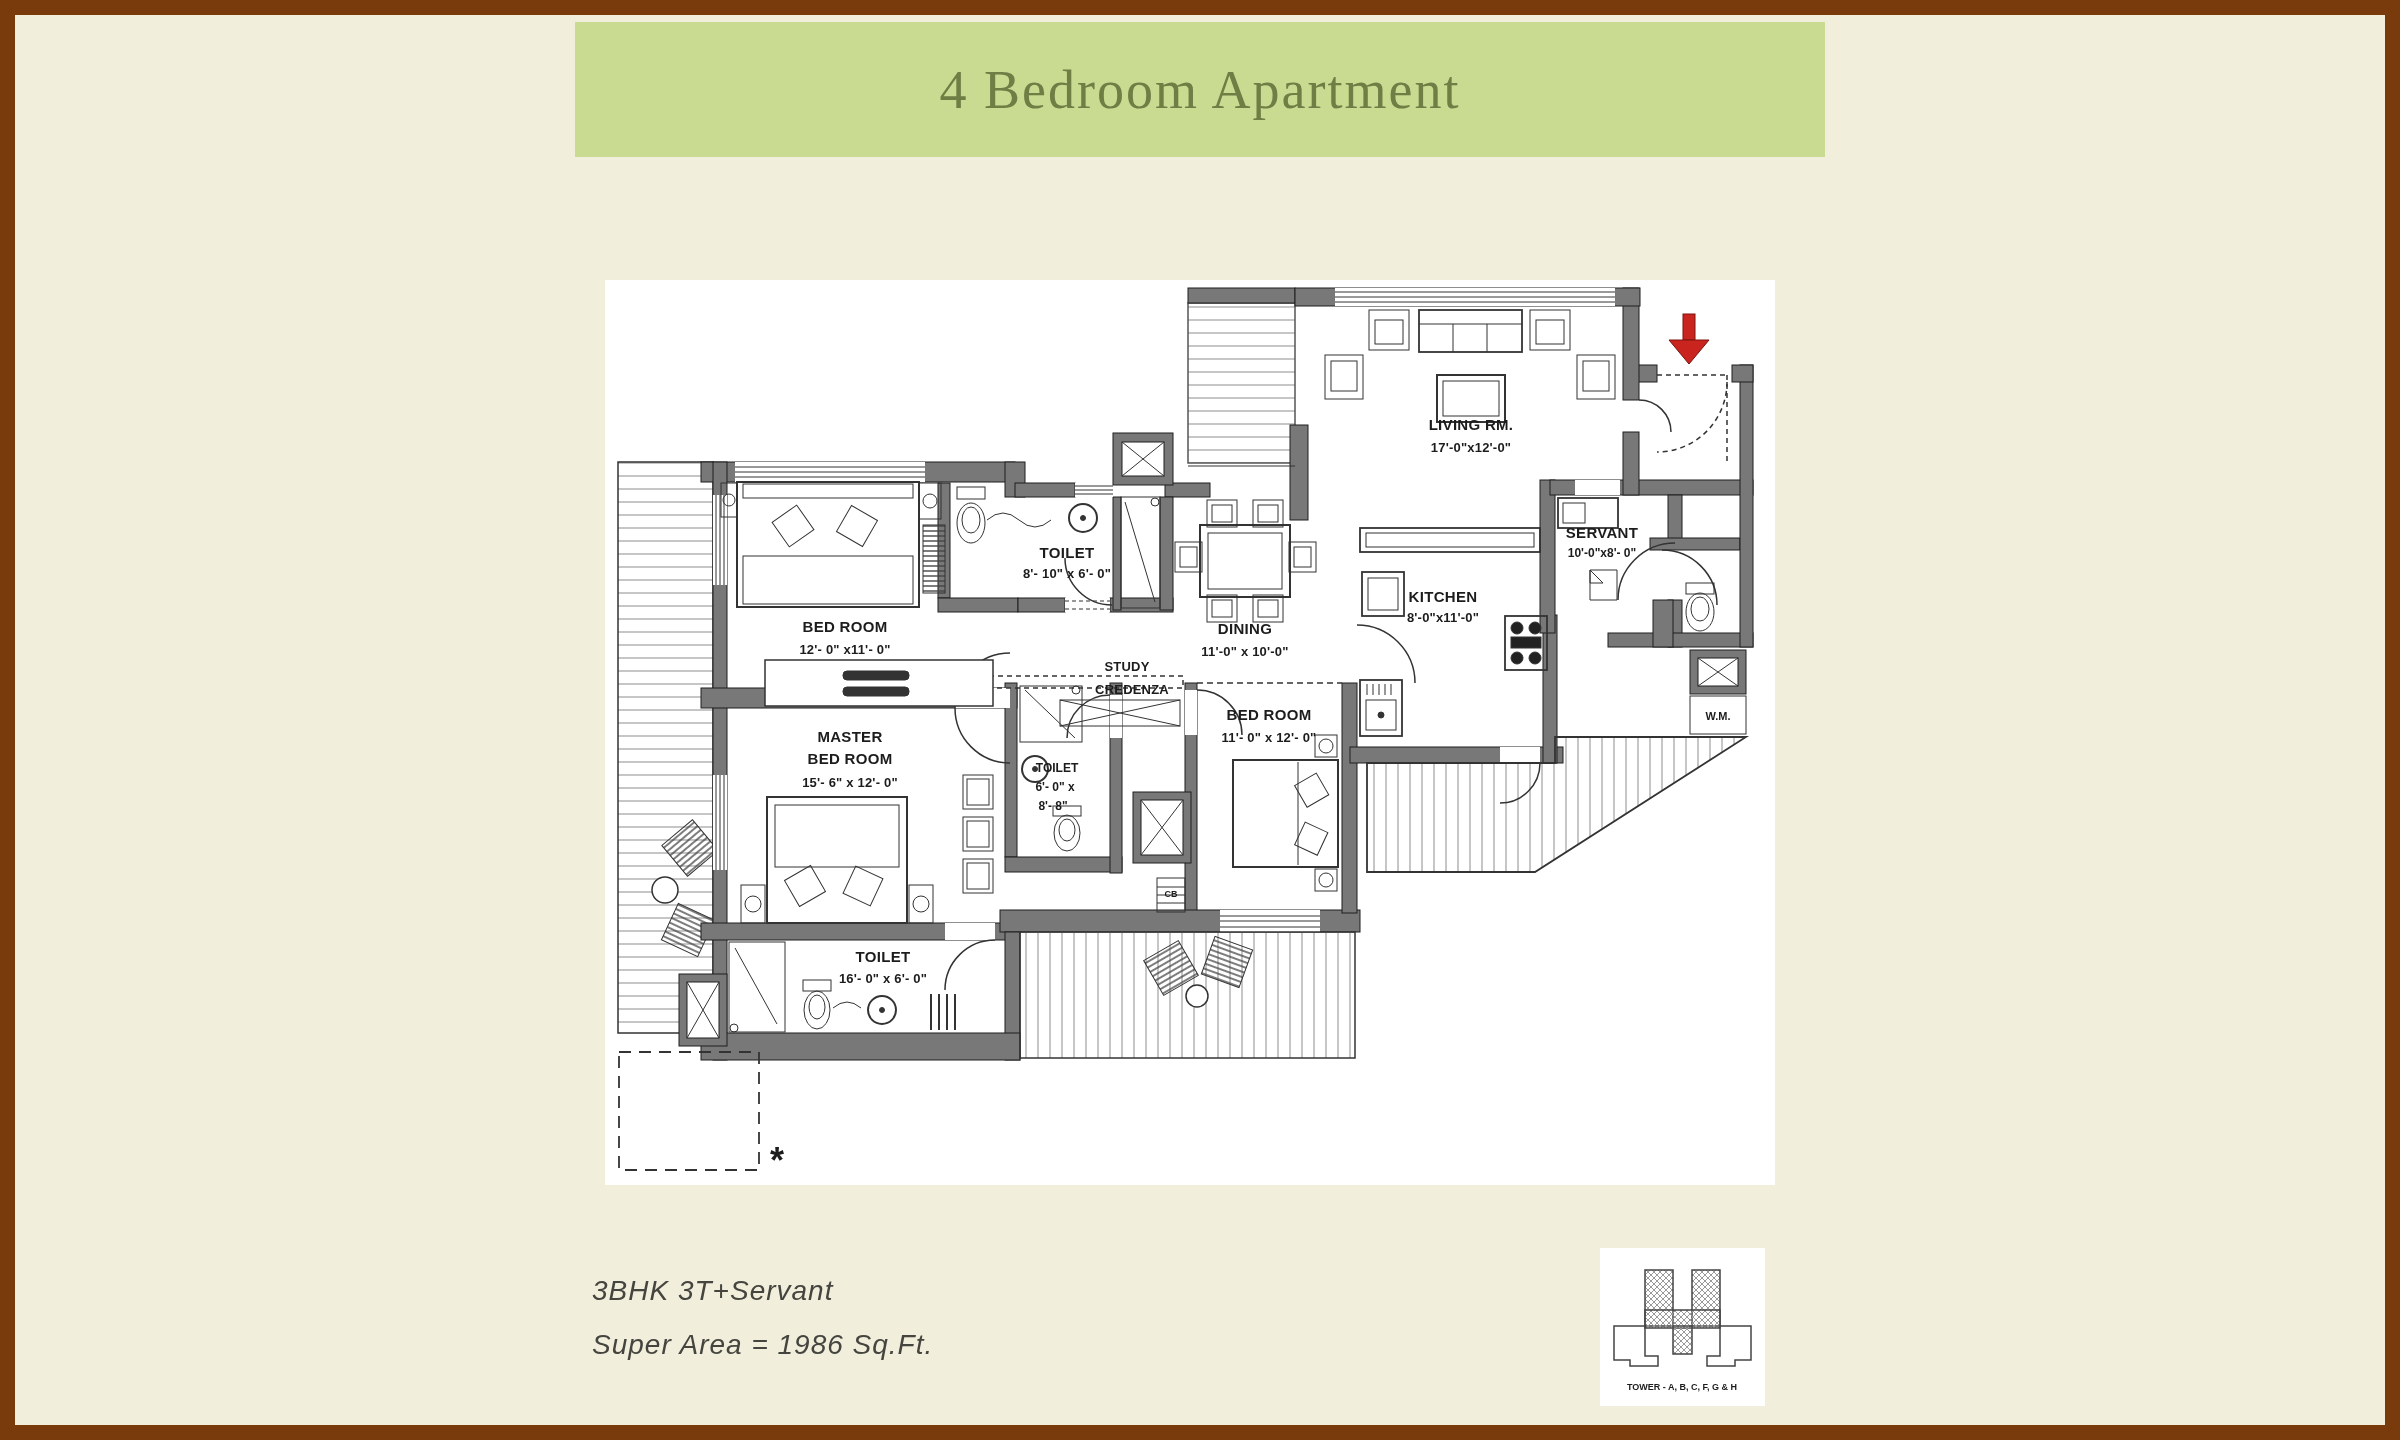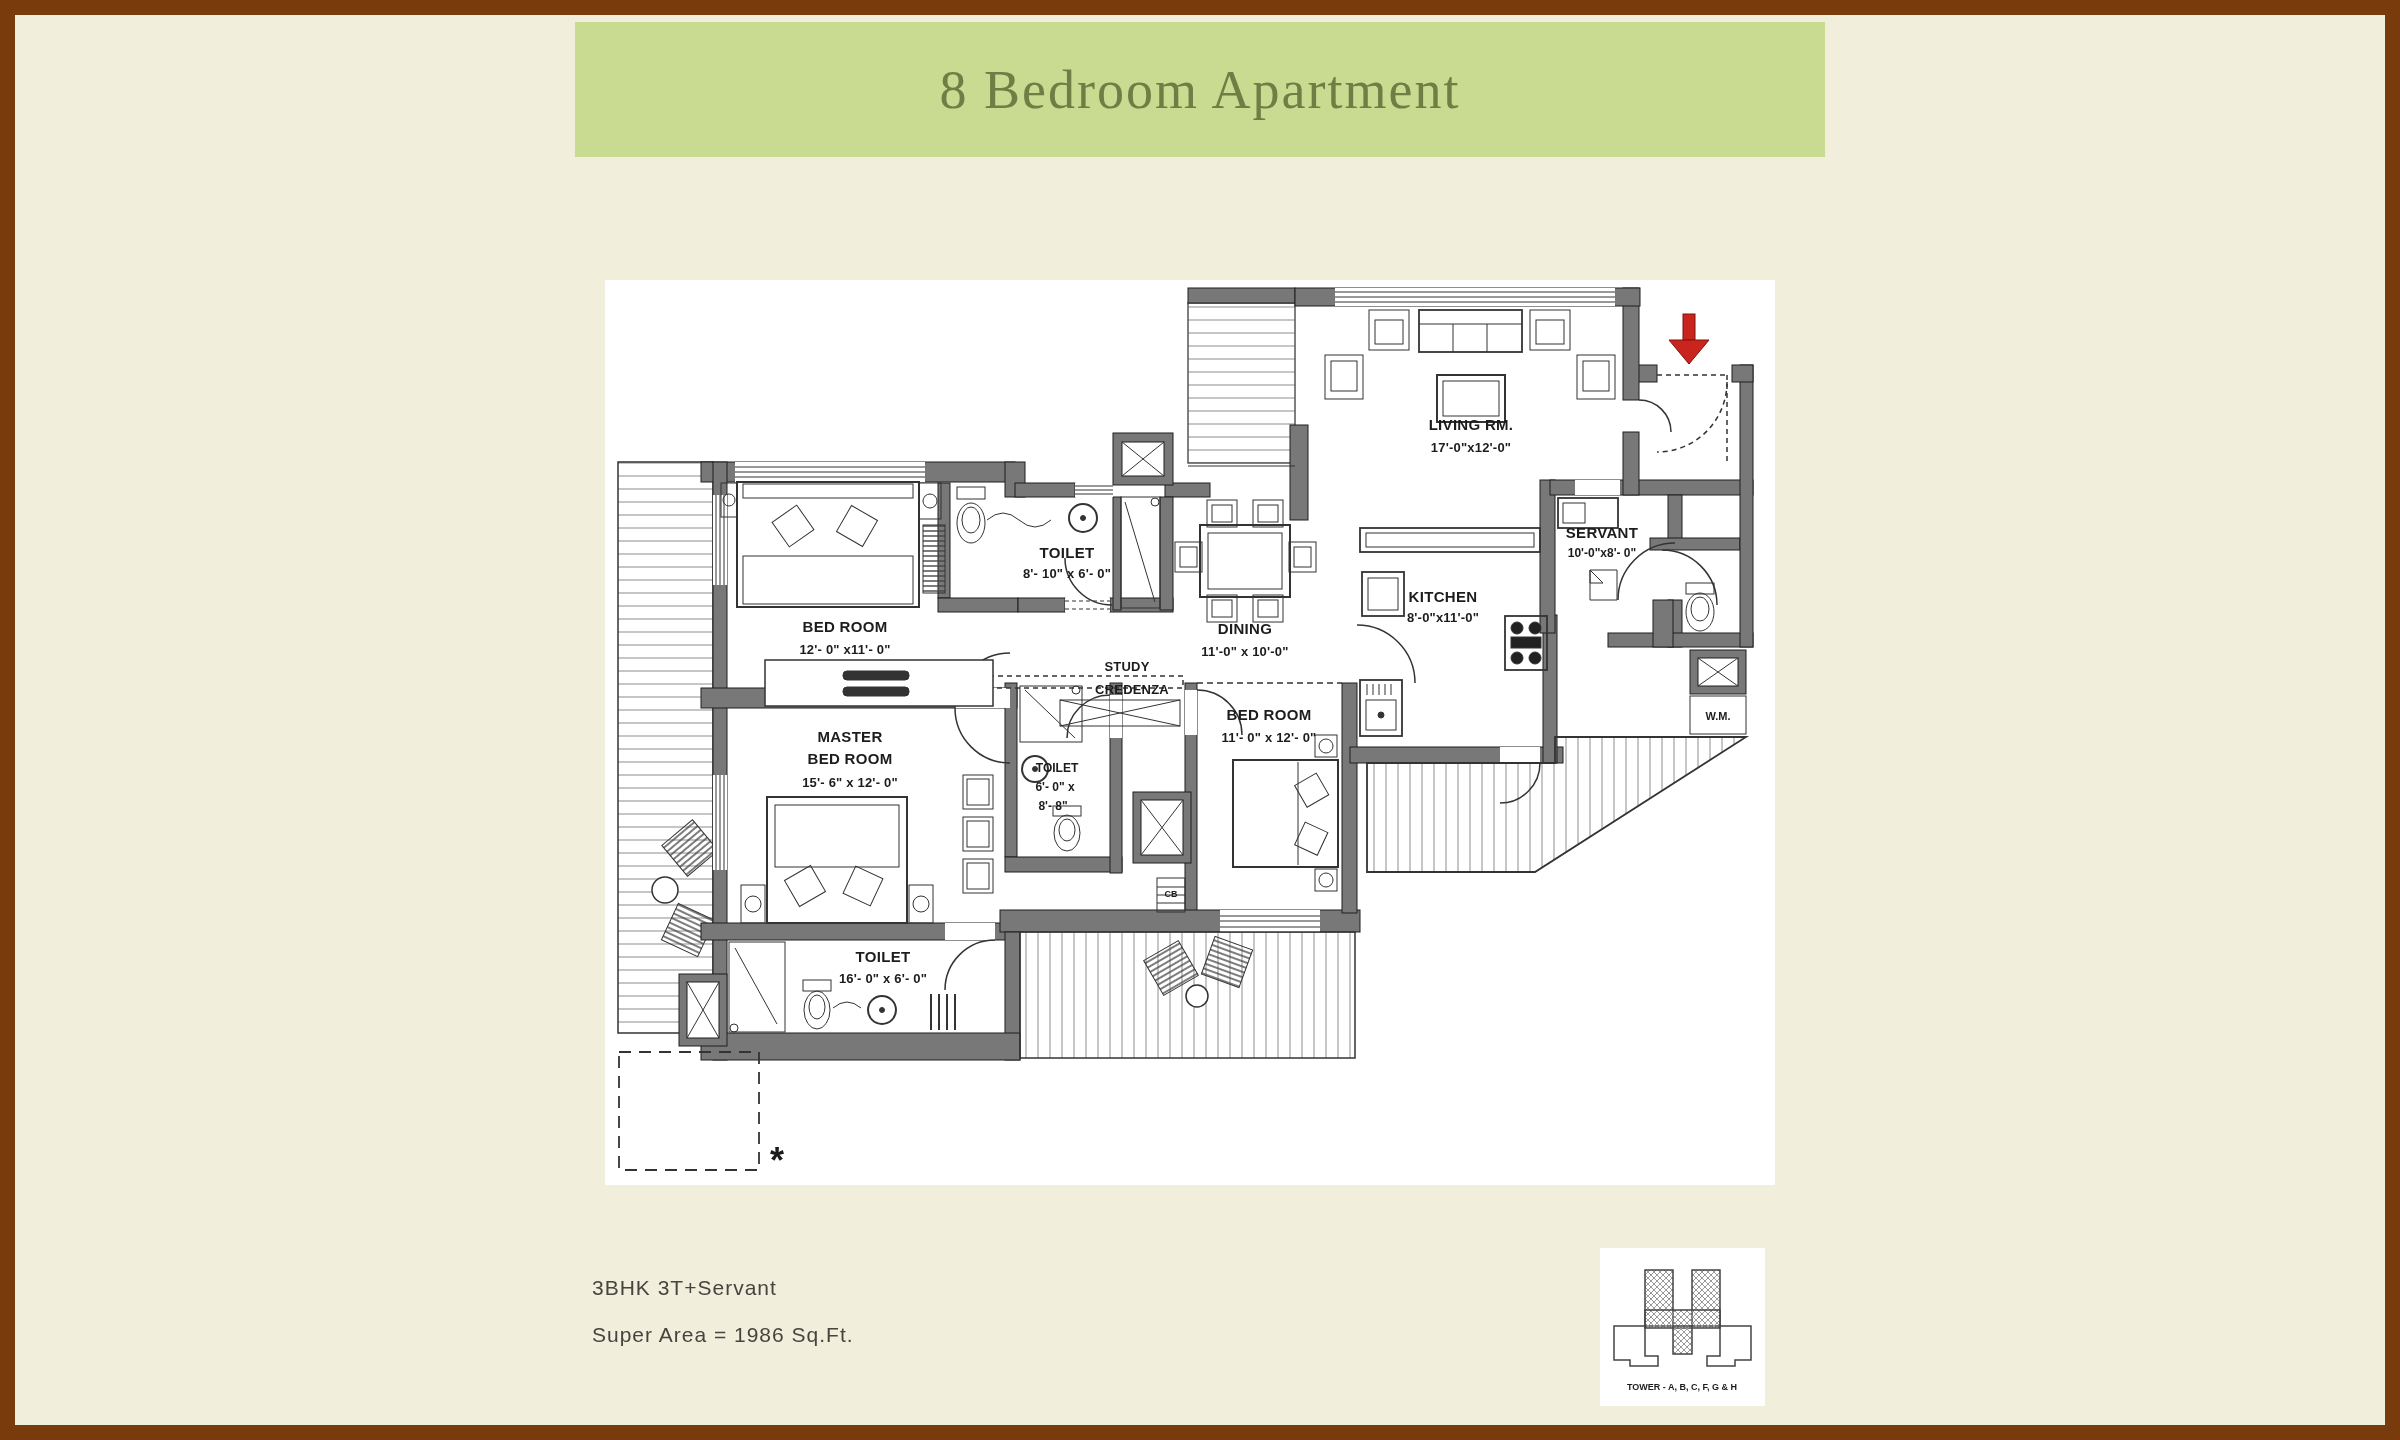--- a/index.html
+++ b/index.html
@@ -25,41 +25,41 @@
   .banner-title{
     font-family:"Liberation Serif",serif;
     font-size:54px;color:#6e7e45;letter-spacing:2px;font-weight:400;
   }
   .plan-card{
     position:absolute;left:590px;top:265px;width:1170px;height:905px;
     background:#ffffff;
   }
   .footer-text{
     position:absolute;left:577px;top:1262px;color:#45453f;
-    font-size:21px;letter-spacing:1px;line-height:1.0;
+    font-size:28px;letter-spacing:1px;line-height:1.0;font-style:italic;
   }
   .footer-line{margin:0 0 26px 0;}
   .tower-card{
     position:absolute;left:1585px;top:1233px;width:165px;height:124px;
     background:#ffffff;
   }
   svg text{font-family:"Liberation Sans",sans-serif;font-weight:bold;fill:#1c1c1c;}
   .rname{font-size:15px;letter-spacing:.3px;}
   .rdims{font-size:13px;letter-spacing:.2px;}
   .rsmall{font-size:12px;}
   .rtiny{font-size:11px;}
 </style>
 </head>
 <body>
 
 <div class="page">
 
 
   <div class="banner">
-    <div class="banner-title">8 Bedroom Apartment</div>
+    <div class="banner-title">4 Bedroom Apartment</div>
   </div>
 
   <div class="plan-card">
   <svg width="1170" height="905" viewBox="0 0 1170 905">
     <defs>
       <pattern id="hatchH" width="10" height="13" patternUnits="userSpaceOnUse">
         <line x1="0" y1="1" x2="10" y2="1" stroke="#8d8d8d" stroke-width="1"></line>
       </pattern>
       <pattern id="hatchV" width="12" height="10" patternUnits="userSpaceOnUse">
         <line x1="1" y1="0" x2="1" y2="10" stroke="#8d8d8d" stroke-width="1"></line>

